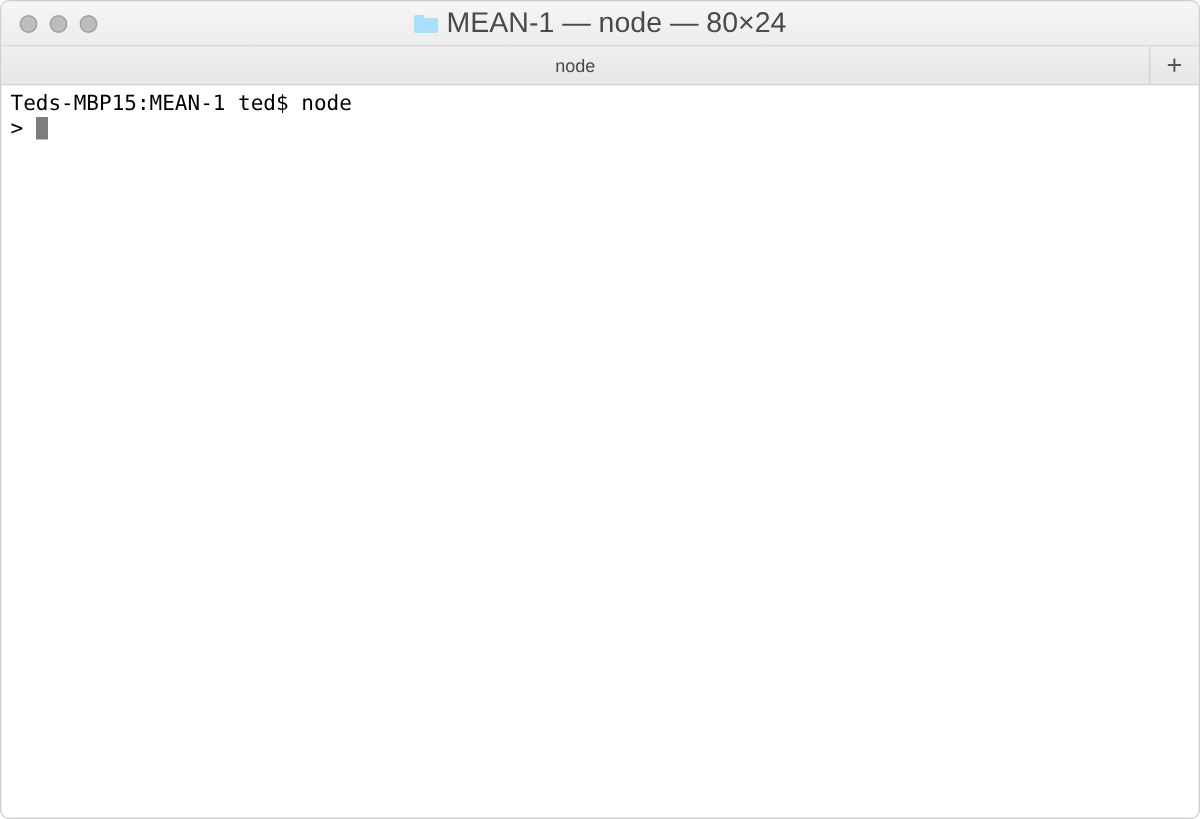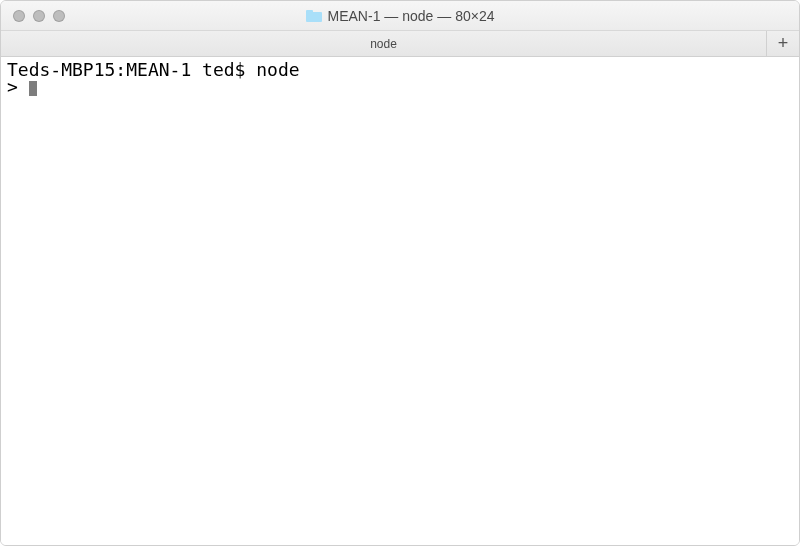--- a/index.html
+++ b/index.html
@@ -66,21 +66,21 @@
     }
     .folder-icon::after {
       content: "";
       position: absolute;
       top: 2px; left: 0;
       width: 16px; height: 10px;
       background: #a9dff9;
       border-radius: 1px;
     }
     .title-text {
-      font-size: 14px;
+      font-size: 19px;
       color: #4a4a4a;
     }
     .tabbar {
       height: 26px;
       background: linear-gradient(#efefef, #e6e6e6);
       border-bottom: 1px solid #d0d0d0;
       display: flex;
       align-items: stretch;
       flex-shrink: 0;
     }
@@ -102,21 +102,21 @@
       color: #555;
       font-weight: 300;
       cursor: pointer;
       background: linear-gradient(#efefef, #e6e6e6);
     }
     .terminal-body {
       flex: 1;
       background: #ffffff;
       padding: 4px 6px;
       font-family: "Andale Mono", "Menlo", "Consolas", monospace;
-      font-size: 18px;
+      font-size: 14px;
       line-height: 17px;
       color: #000;
       overflow: hidden;
       white-space: pre;
     }
     .term-line {
       display: block;
     }
     .cursor {
       display: inline-block;

